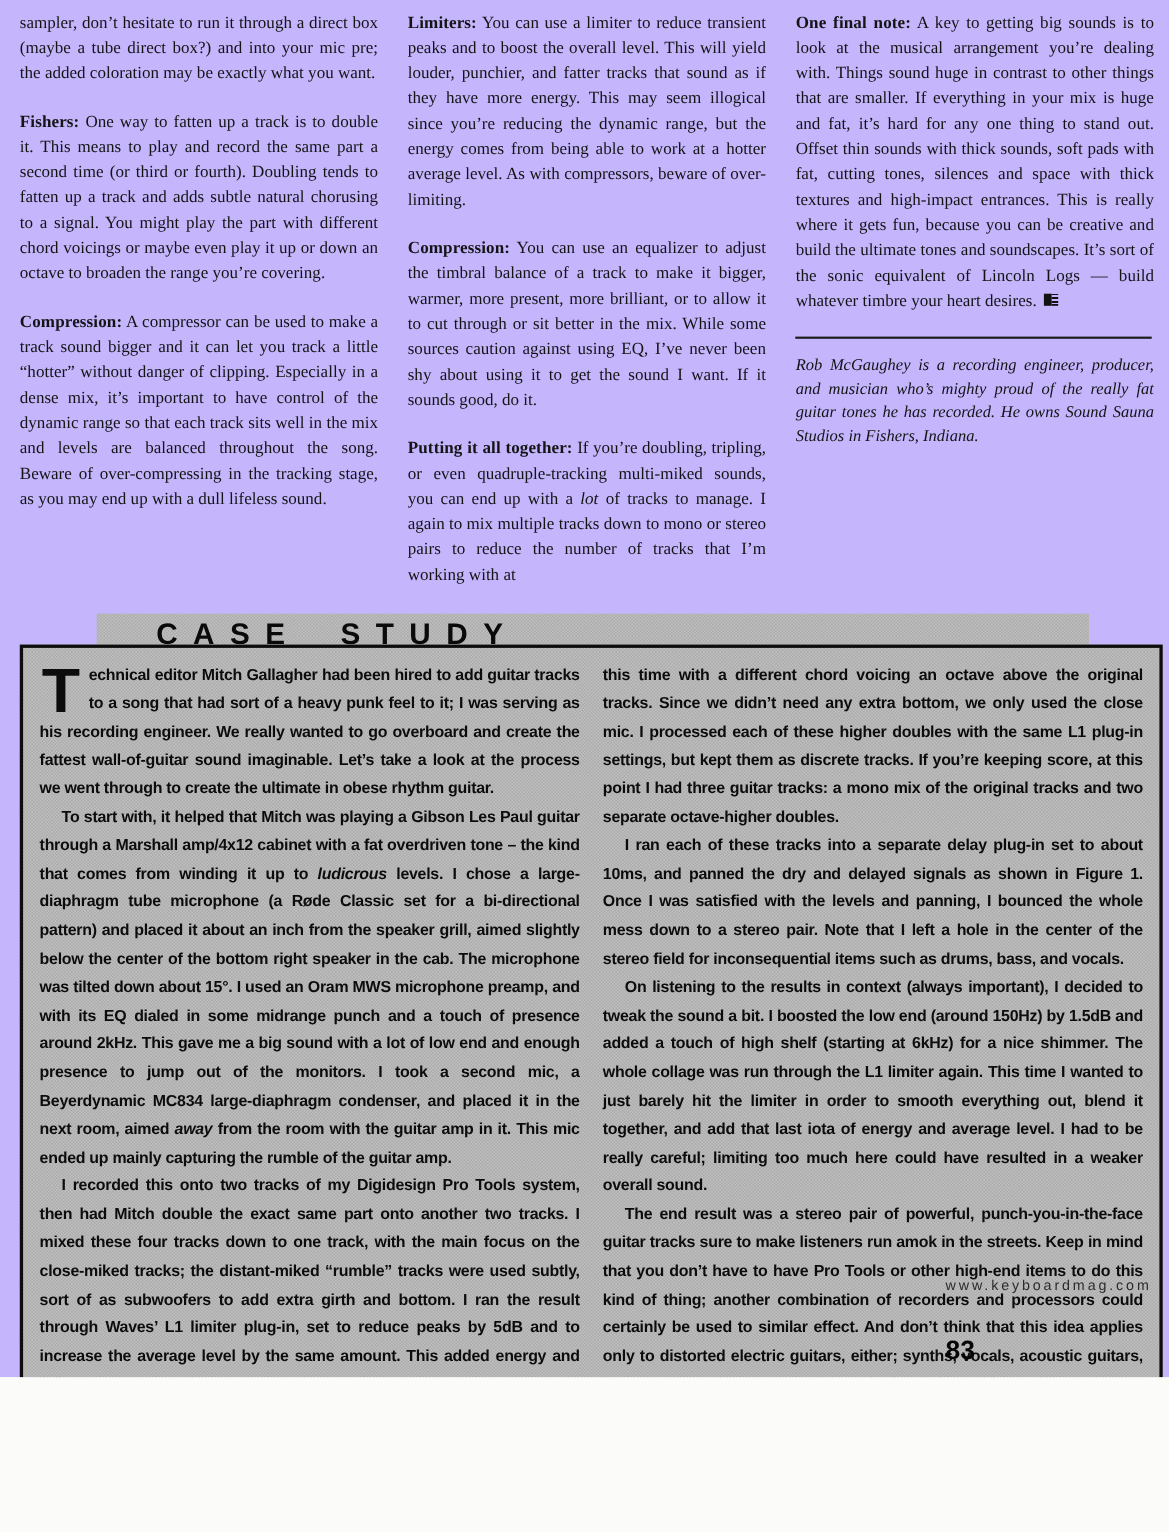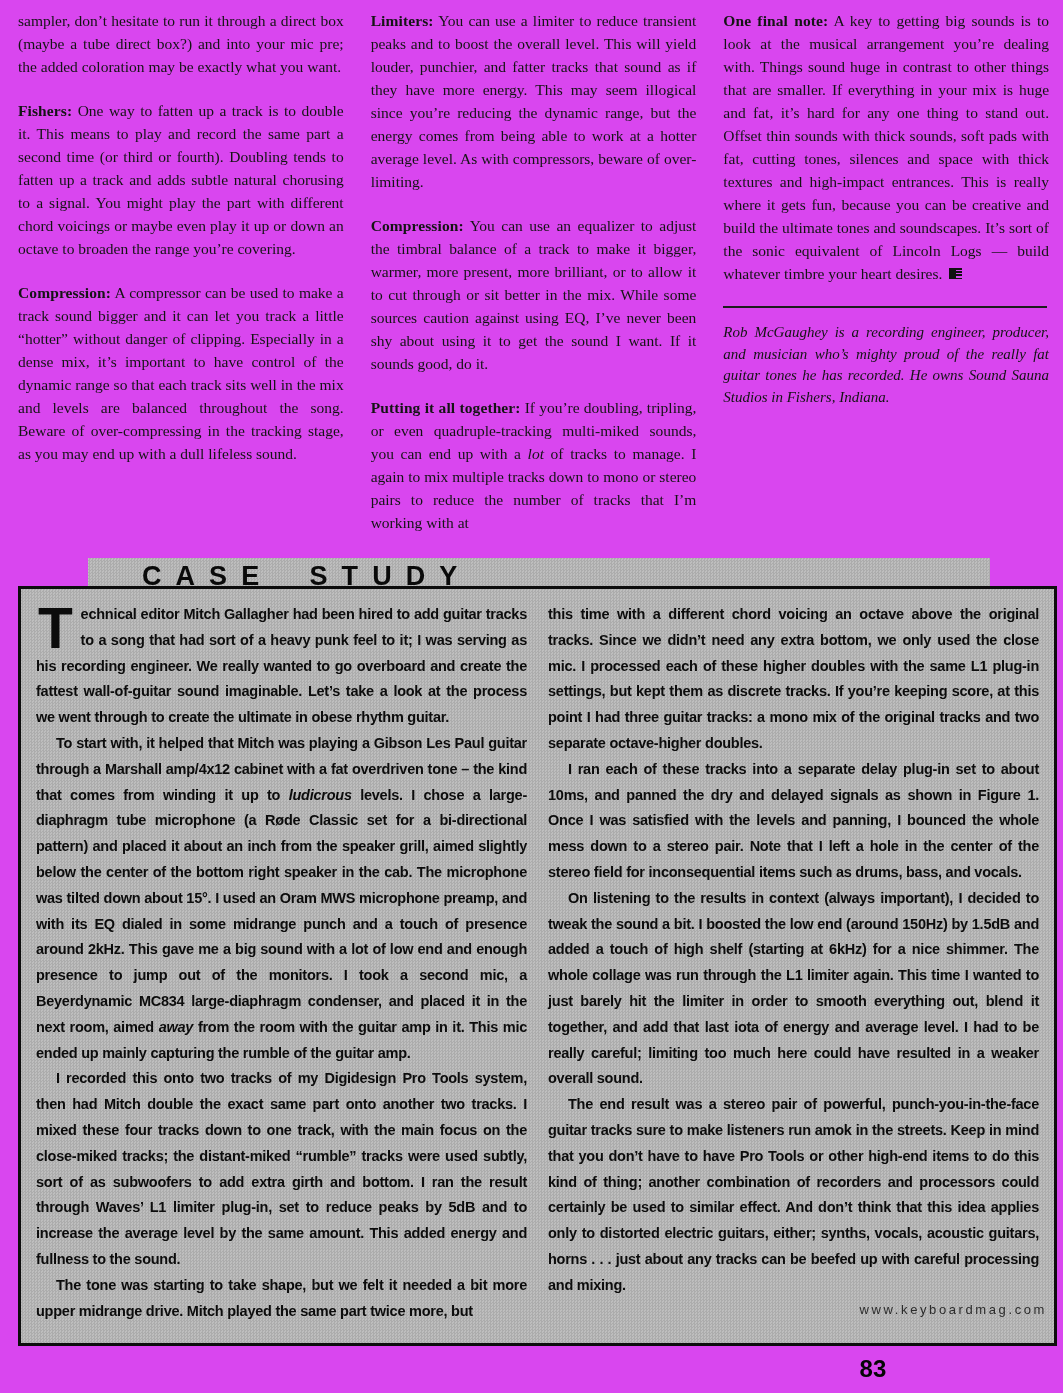--- a/index.html
+++ b/index.html
@@ -1,16 +1,16 @@
 <!DOCTYPE html>
 <html><head>
 <meta charset="utf-8">
 <style>
   html,body{margin:0;padding:0;background:#fbfbf9;}
-  .page{position:relative;width:1063px;height:1393px;background:#d946ef;overflow:hidden;color:#141414;}
+  .page{position:relative;width:1063px;height:1252px;background:#c4b5fd;overflow:hidden;color:#141414;}
 
   
   .article{display:flex;gap:27px;padding:9px 14px 0 18px;height:556px;box-sizing:border-box;overflow:hidden;}
   .col{flex:1;font-family:"Liberation Serif",serif;font-size:15.5px;line-height:23px;text-align:justify;}
   .col p{margin:0 0 21px 0;}
   .col b{font-weight:700;letter-spacing:.1px;}
   .bio-rule{border:none;border-top:2px solid #1c1c1c;margin:2px 2px 14px 0;}
   .bio{font-style:italic;font-size:15px;line-height:21.5px;}
   .endmark{display:inline-block;width:13px;height:11px;margin-left:7px;
     background:

